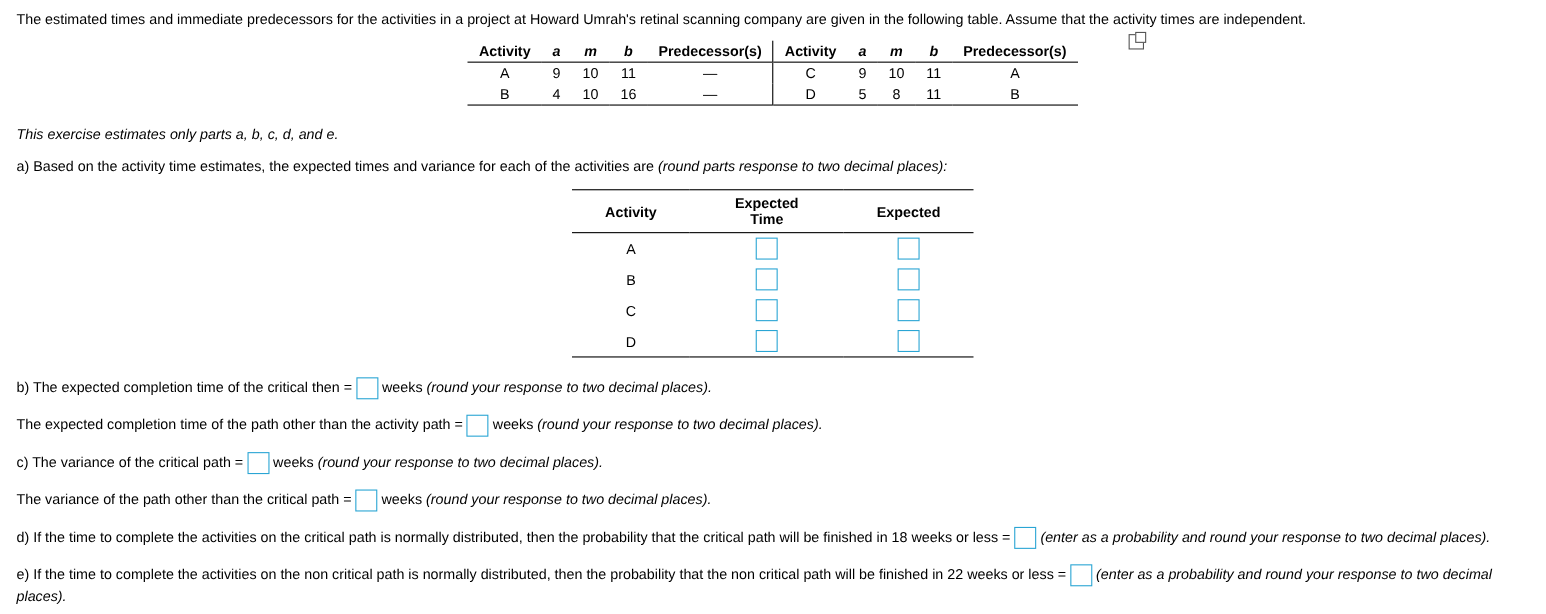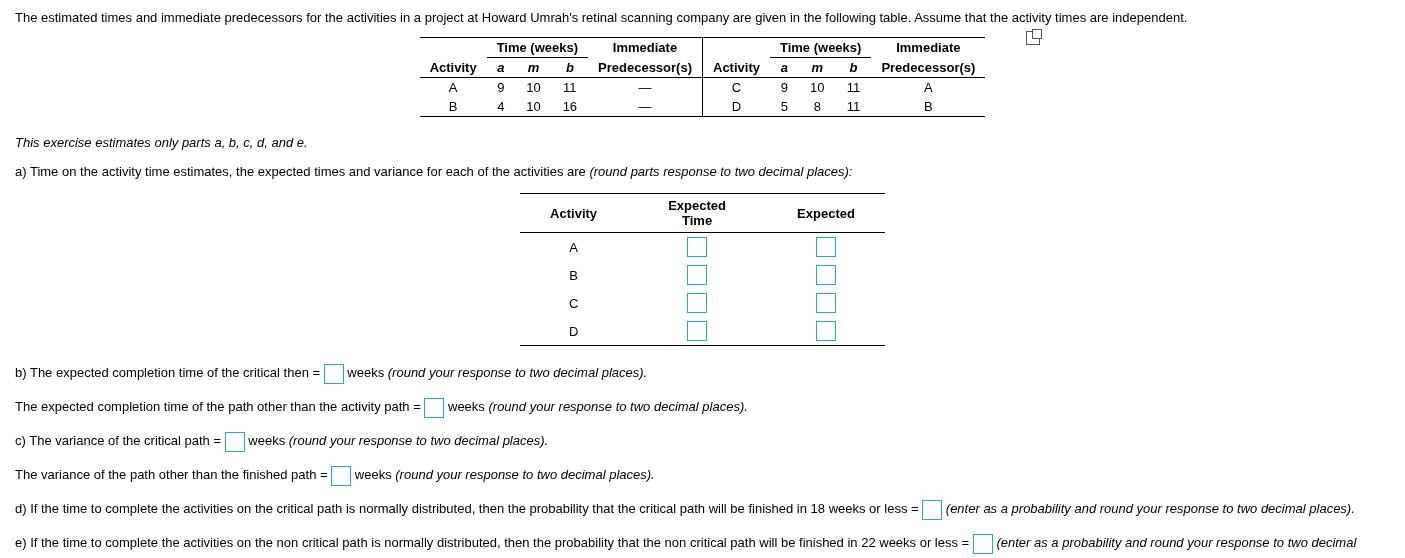--- a/index.html
+++ b/index.html
@@ -92,28 +92,20 @@
 </style>
 </head>
 <body>
 
 <div class="intro">The estimated times and immediate predecessors for the activities in a project at Howard Umrah's retinal scanning company are given in the following table. Assume that the activity times are independent.</div>
 
 <div class="table-wrap">
   <div class="pop-holder"><span class="pop-icon"></span></div>
   <table class="data-table">
     <tbody>
-        <tr class="top-border">
-      <td></td>
-      <td colspan="3" class="bold bottom-border">Time (weeks)</td>
-      <td class="bold">Immediate</td>
-      <td class="left-border"></td>
-      <td colspan="3" class="bold bottom-border">Time (weeks)</td>
-      <td class="bold">Immediate</td>
-    </tr>
     <tr class="bottom-border">
       <td class="bold">Activity</td>
       <td class="bold italic">a</td>
       <td class="bold italic">m</td>
       <td class="bold italic">b</td>
       <td class="bold">Predecessor(s)</td>
       <td class="bold left-border">Activity</td>
       <td class="bold italic">a</td>
       <td class="bold italic">m</td>
       <td class="bold italic">b</td>
@@ -143,21 +135,21 @@
       <td>11</td>
       <td>B</td>
     </tr>
   </tbody>
     </table>
 </div>
 
 <div class="note">This exercise estimates only parts a, b, c, d, and e.</div>
 
 <div class="part-a">
-  <span>a) Time on the activity time estimates, the expected times and variance for each of the activities are </span><span class="italic">(round parts response to two decimal places):</span>
+  <span>a) Based on the activity time estimates, the expected times and variance for each of the activities are </span><span class="italic">(round parts response to two decimal places):</span>
 </div>
 
 <table class="answer-table">
   <tbody>
       <tr>
     <th>Activity</th>
     <th style="width:80px">Expected Time</th>
     <th>Expected</th>
   </tr>
   <tr>
@@ -189,21 +181,21 @@
 
 <div class="question-line">
   <span>The expected completion time of the path other than the activity path = </span><span class="input-box"></span><span> weeks </span><span class="italic">(round your response to two decimal places).</span>
 </div>
 
 <div class="question-line">
   <span>c) The variance of the critical path = </span><span class="input-box"></span><span> weeks </span><span class="italic">(round your response to two decimal places).</span>
 </div>
 
 <div class="question-line">
-  <span>The variance of the path other than the finished path = </span><span class="input-box"></span><span> weeks </span><span class="italic">(round your response to two decimal places).</span>
+  <span>The variance of the path other than the critical path = </span><span class="input-box"></span><span> weeks </span><span class="italic">(round your response to two decimal places).</span>
 </div>
 
 <div class="question-line">
   <span>d) If the time to complete the activities on the critical path is normally distributed, then the probability that the critical path will be finished in 18 weeks or less = </span><span class="input-box"></span><span class="italic"> (enter as a probability and round your response to two decimal places).</span>
 </div>
 
 <div class="question-line">
   <span>e) If the time to complete the activities on the non critical path is normally distributed, then the probability that the non critical path will be finished in 22 weeks or less = </span><span class="input-box"></span><span class="italic"> (enter as a probability and round your response to two decimal places).</span>
 </div>
 

